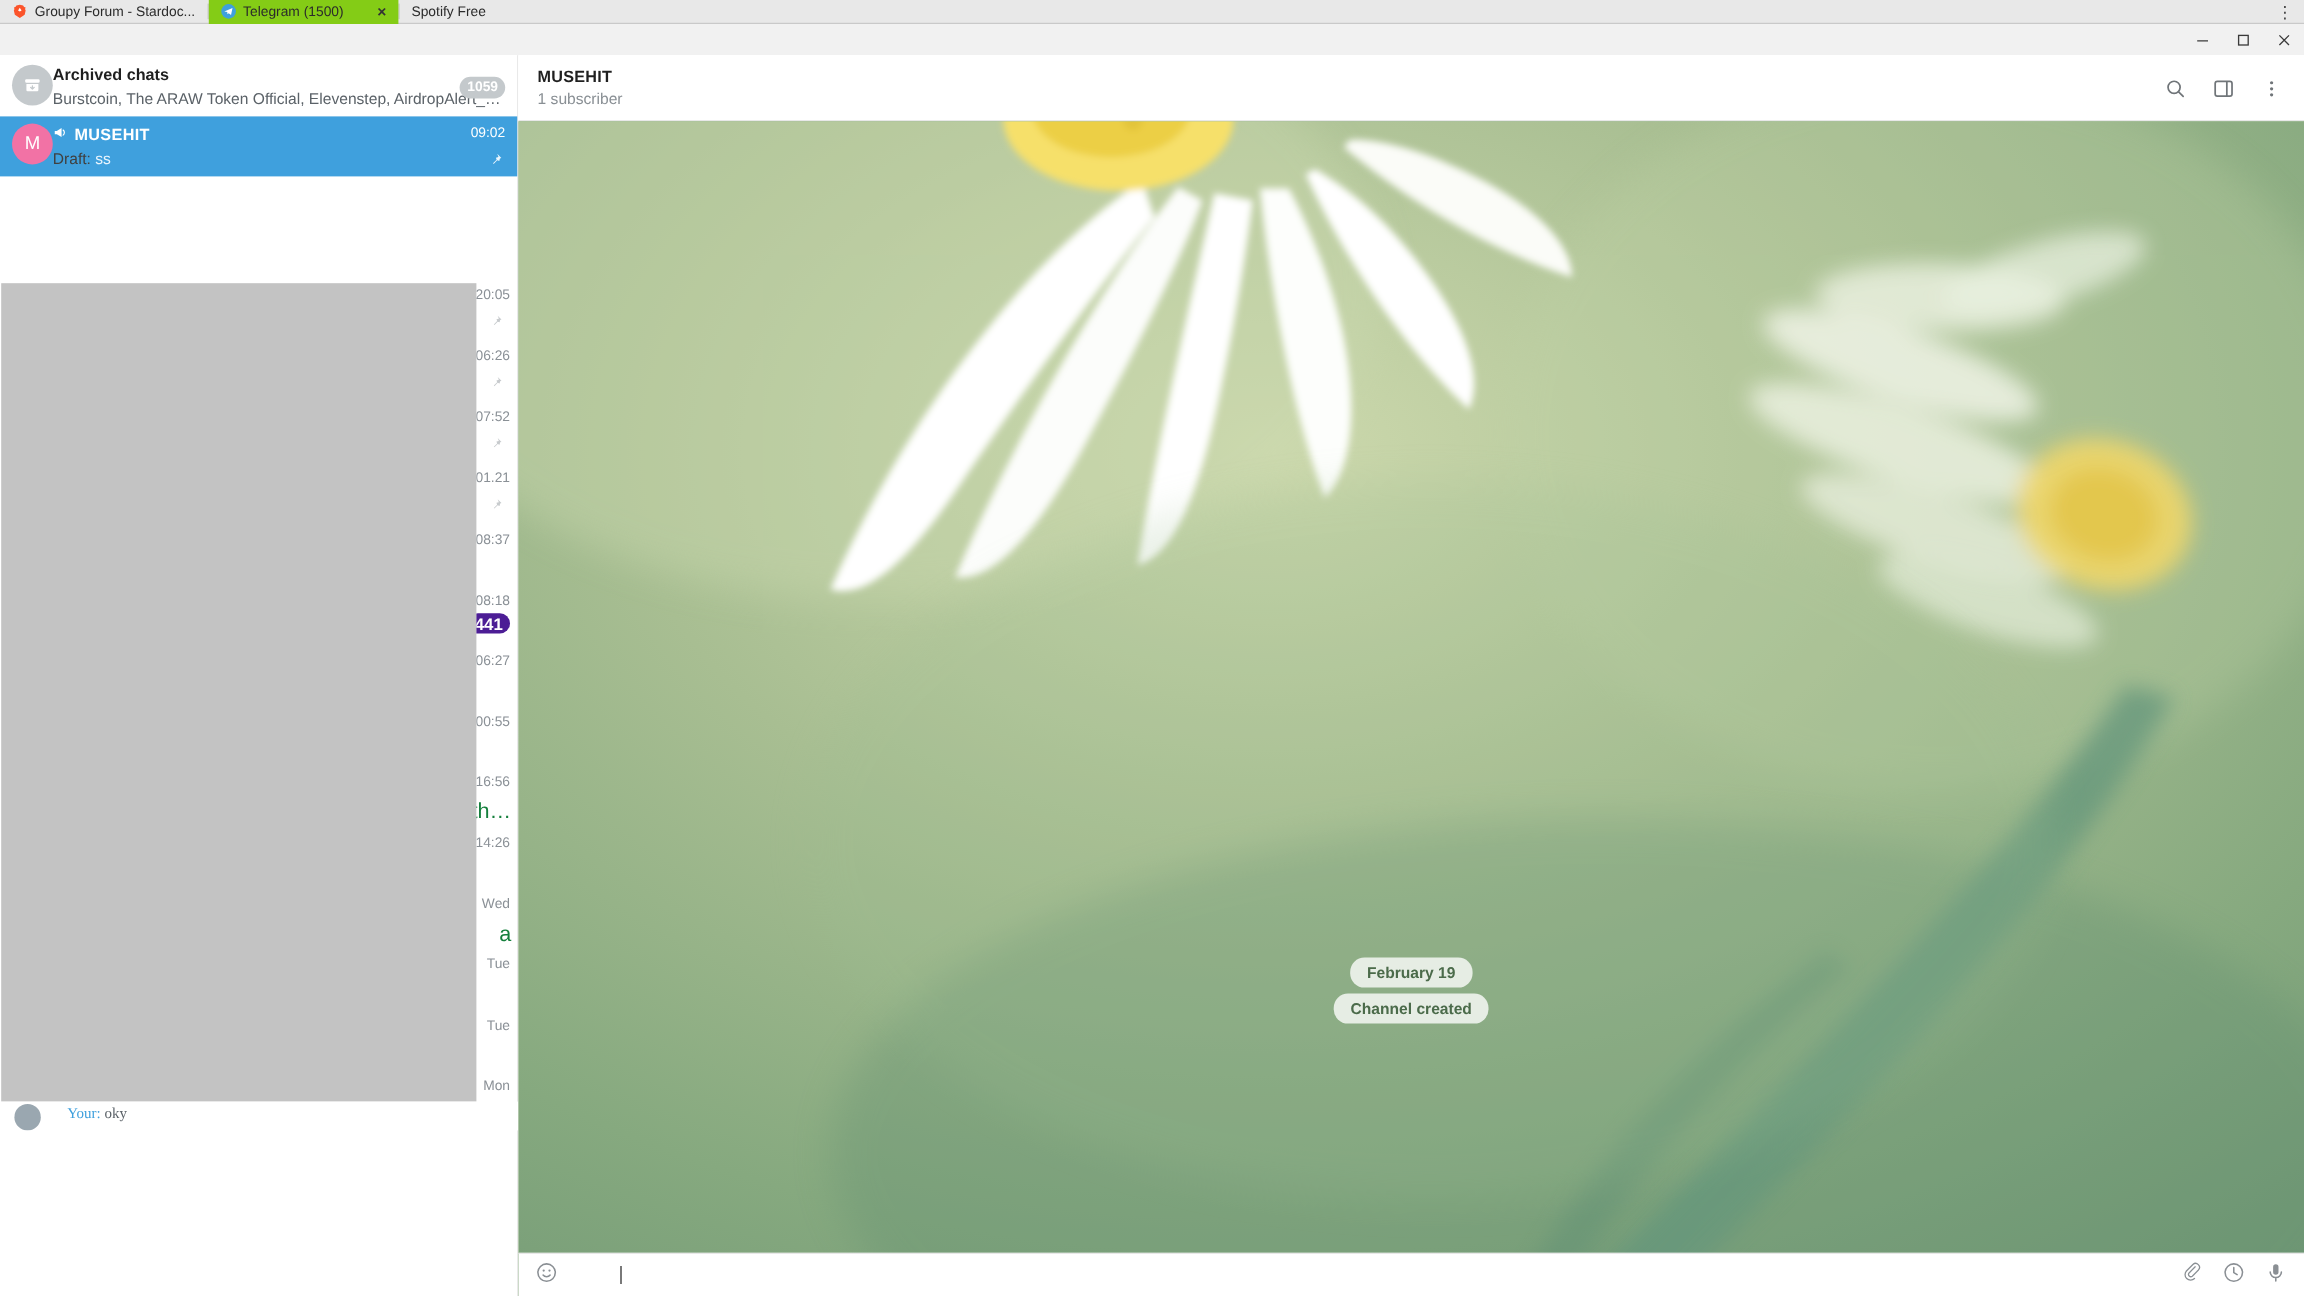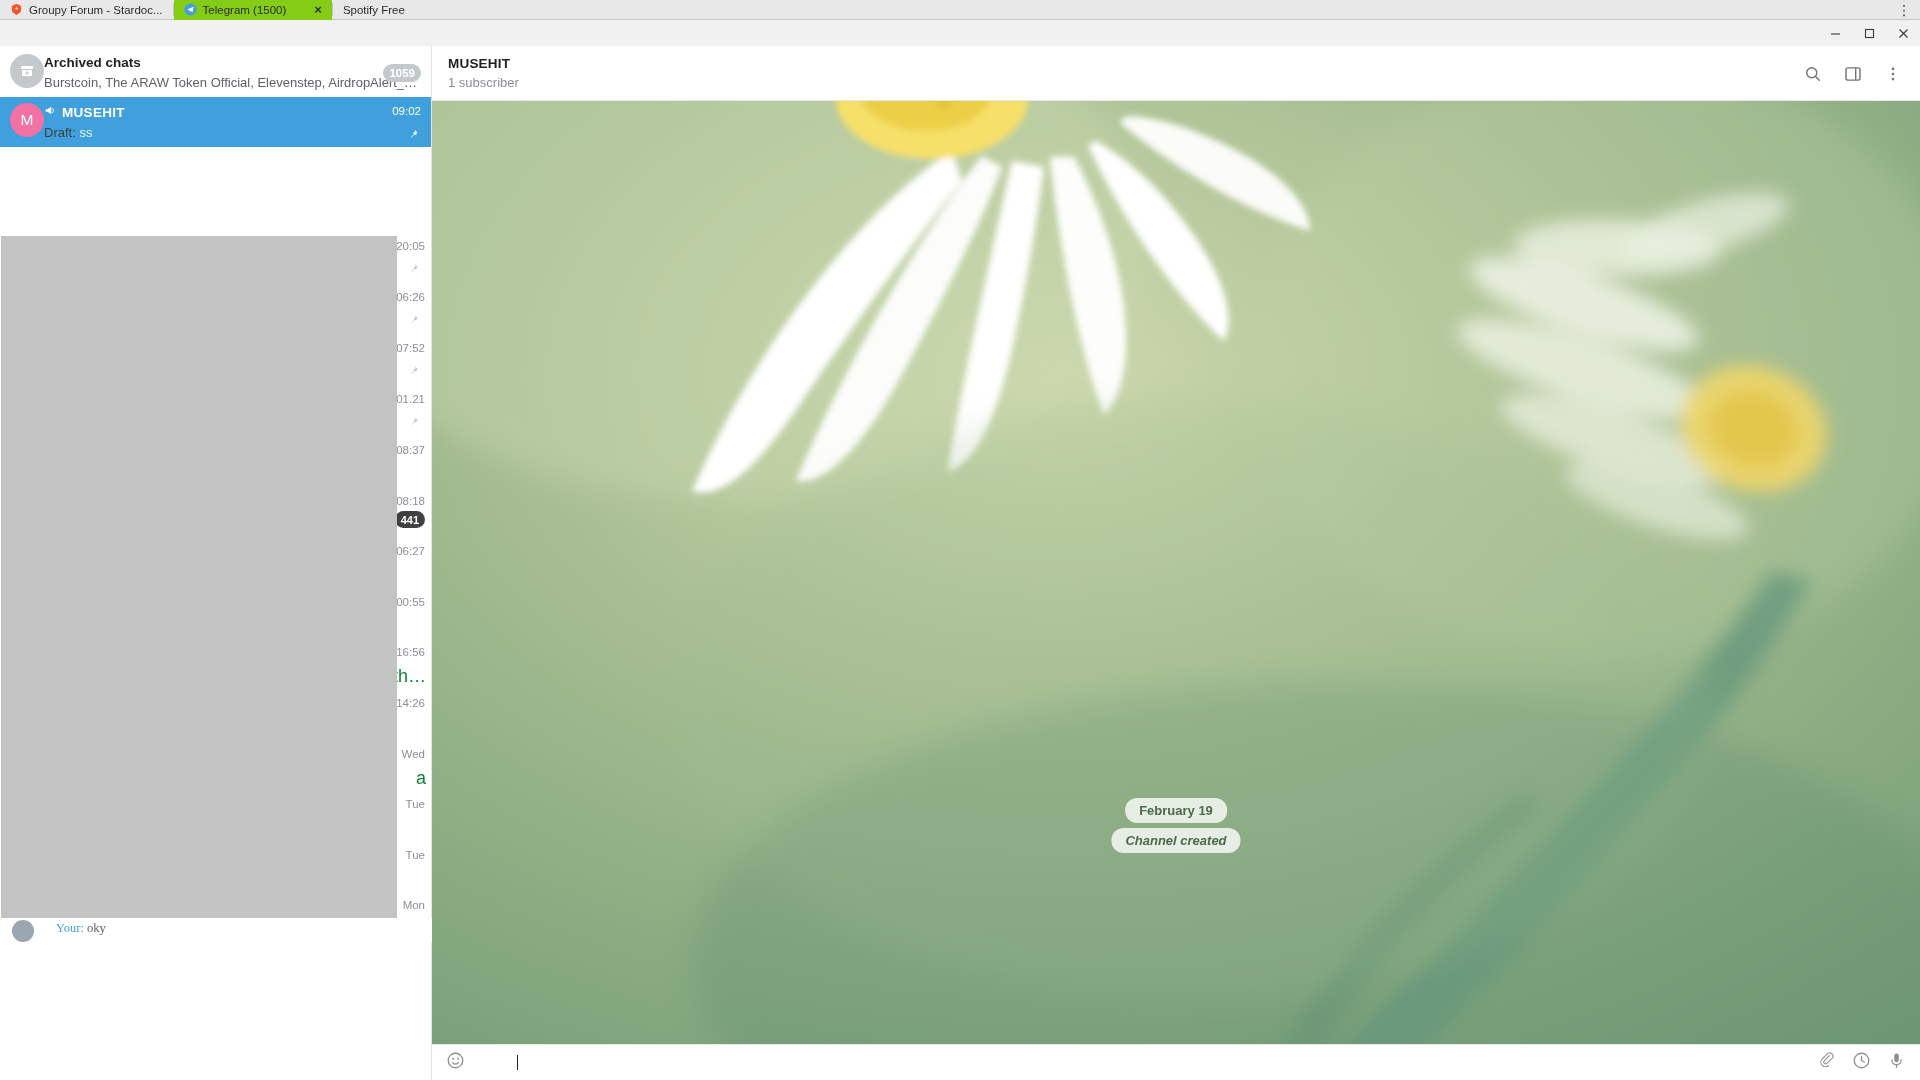--- a/index.html
+++ b/index.html
@@ -105,21 +105,21 @@
   .grayblock {
     position:absolute; left:1px; top:190px; width:396px; height:682px;
     background:#c3c3c3;
   }
   
   .hiddenlist { position:absolute; left:397px; top:190px; width:35px; height:682px; overflow:hidden; }
   .hl-item { position:absolute; right:7px; font-size:11.5px; color:#8a9096; white-space:nowrap; }
   .hl-pin { position:absolute; right:13px; width:11px; height:11px; opacity:.55; }
   .hl-badge {
     position:absolute; right:7px; min-width:28px; height:17px; border-radius:9px;
-    background:#404040; color:#fff; font-size:11px; font-weight:600;
+    background:#4c1d95; color:#fff; font-size:14px; font-weight:600;
     display:flex; align-items:center; justify-content:center; padding:0 6px;
   }
   .hl-frag { position:absolute; right:6px; font-size:18px; color:#15803d; white-space:nowrap; }
 
   .bottomstrip { position:absolute; left:0; top:872px; width:432px; height:24px; background:#fff; overflow:hidden; }
   .bottomstrip .bs-av { position:absolute; left:12px; top:2px; width:22px; height:22px; border-radius:50%; background:#9aa7b0; }
   .bottomstrip .bs-txt { position:absolute; left:56px; top:3px; font-size:12.5px; color:#5b6268;font-family:Liberation Serif, serif; }
   .bottomstrip .bs-you { color:#3fa0dd; }
 
   
@@ -145,21 +145,21 @@
   .wp-svg { position:absolute; inset:0; width:100%; height:100%; display:block; }
 
   .msgarea { position:absolute; inset:0; }
   .pill {
     position:absolute; left:50%; transform:translateX(-50%);
     background:rgba(255,255,255,.78); color:#4b6b4a;
     font-size:13px; font-weight:600; border-radius:12px;
     padding:5px 14px; white-space:nowrap;
   }
   .pill.date { top:697px; }
-  .pill.created { top:727px;font-style:italic; }
+  .pill.created { top:727px; }
 
   
   .composer {
     position:absolute; left:0; bottom:0; width:1488px; height:36px;
     background:#fff; border-top:1px solid #e8e8e8;
     display:flex; align-items:center; padding:0 14px; gap:12px;
   }
   .cmp-left { display:flex; align-items:center; gap:10px; }
   .cmp-input { flex:1; font-size:13.5px; color:#222; display:flex; align-items:center; }
   .caret { display:inline-block; width:1px; height:15px; background:#222; margin-left:40px; }

